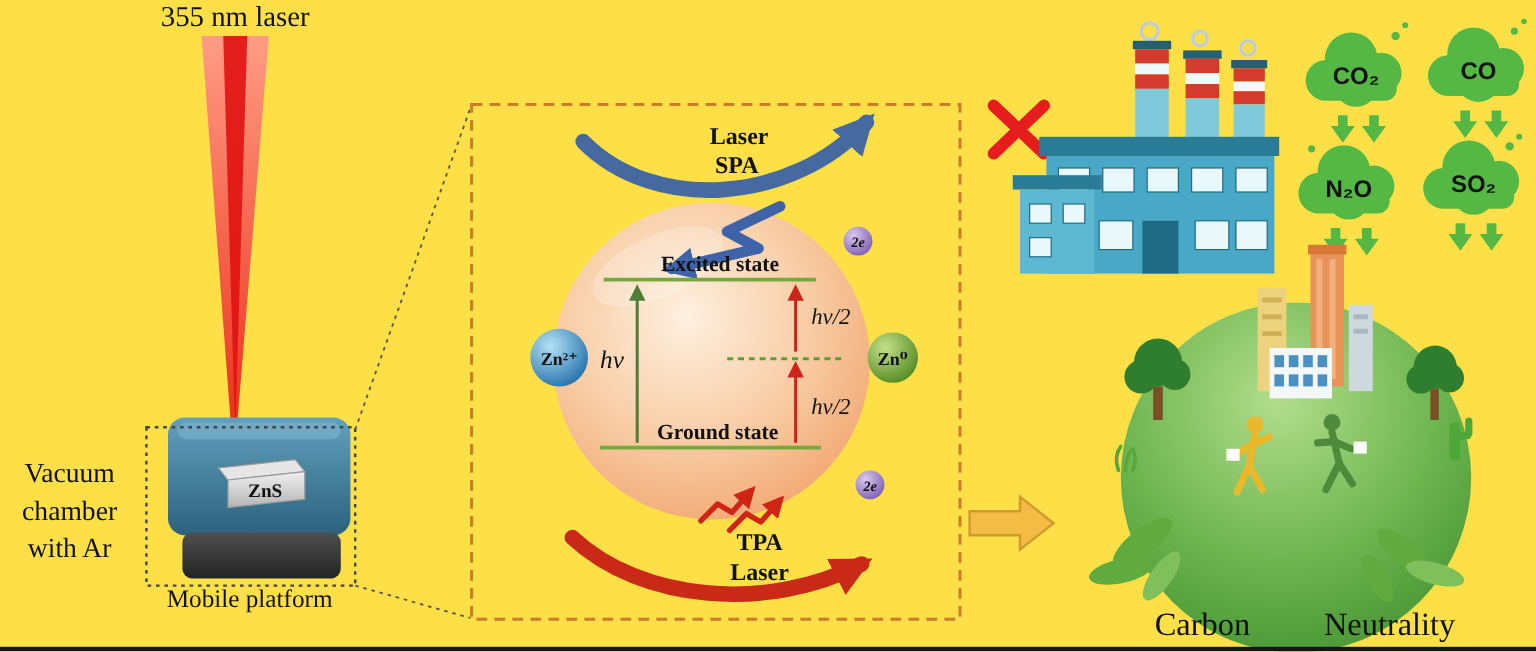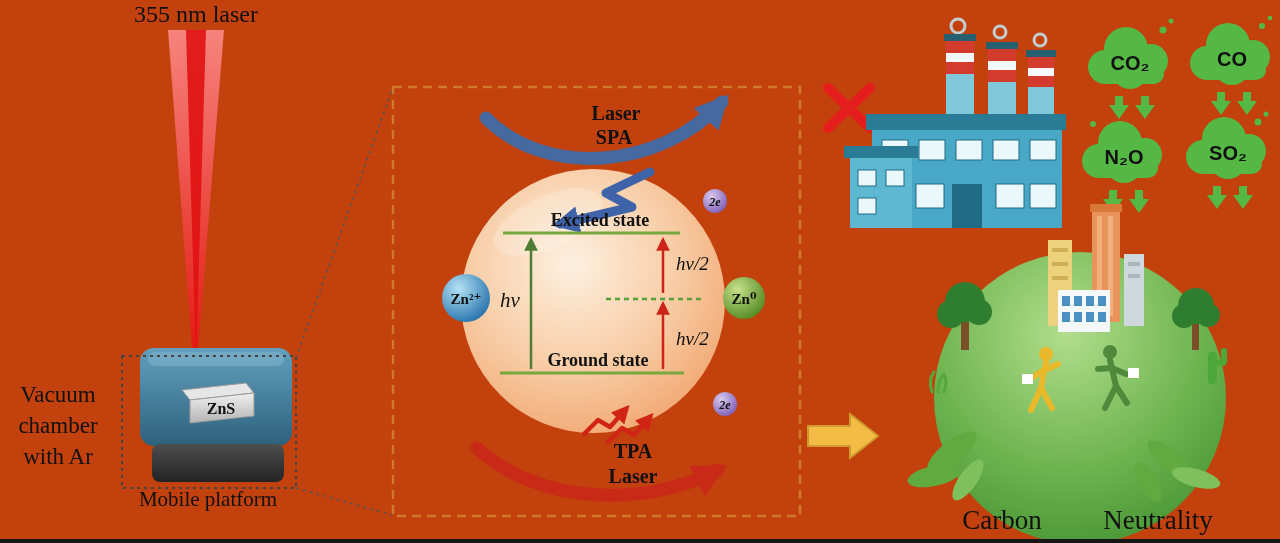--- a/index.html
+++ b/index.html
@@ -1,16 +1,16 @@
 <!DOCTYPE html>
 <html><head>
 <meta charset="utf-8">
 <style>
   html,body{margin:0;padding:0;background:#ffffff;}
-  .canvas{position:relative;width:1280px;height:543px;background:#c2410c;overflow:hidden;
+  .canvas{position:relative;width:1280px;height:543px;background:#fde047;overflow:hidden;
           font-family:"Liberation Serif","DejaVu Serif",serif;}
   svg{display:block;}
   text{font-family:"Liberation Serif","DejaVu Serif",serif;fill:#111;}
   .cloud-label{font-family:"Liberation Sans","DejaVu Sans",sans-serif;}
 </style>
 </head>
 <body>
 
 <div class="canvas">
 <svg width="1280" height="543" viewBox="0 0 1280 543" xmlns="http://www.w3.org/2000/svg">

